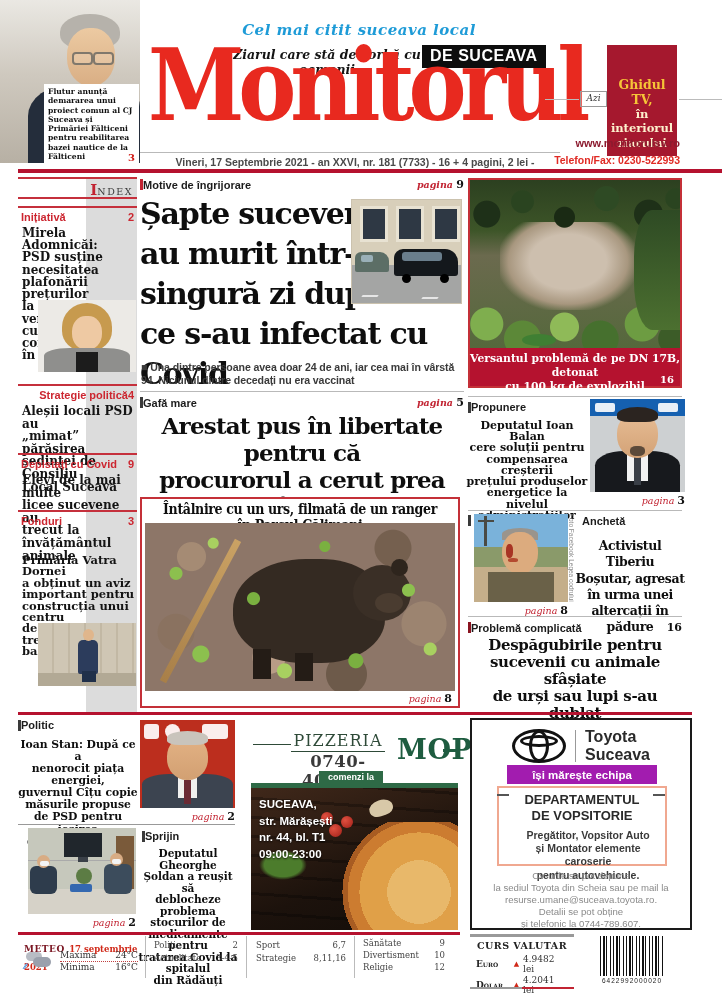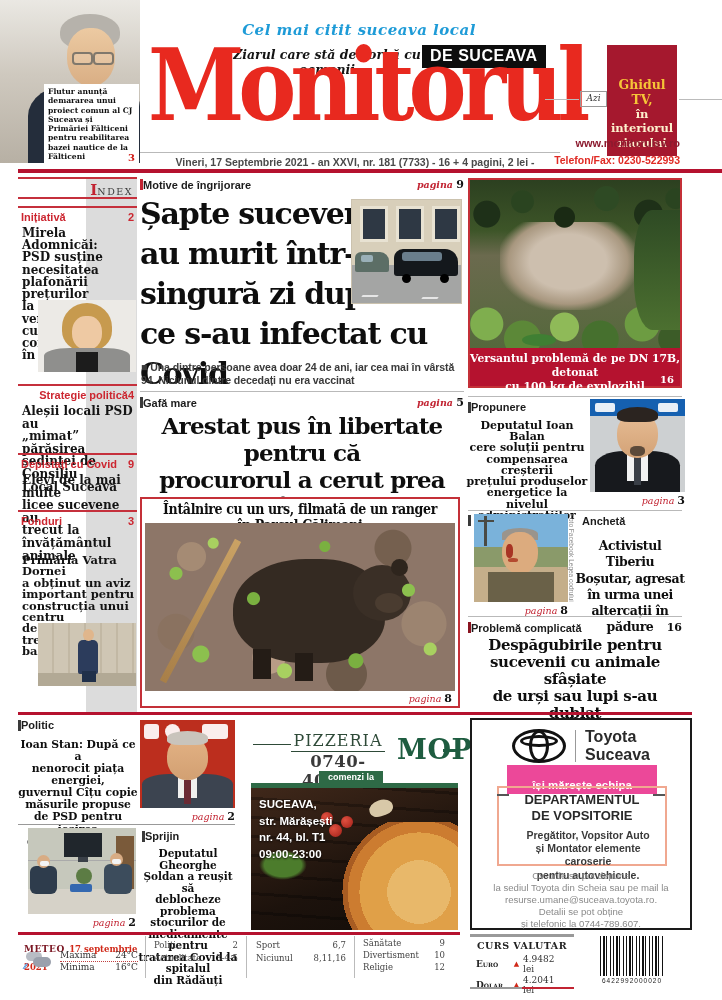--- a/index.html
+++ b/index.html
@@ -333,21 +333,21 @@
     <div style="position:absolute;left:0;top:8px;width:100%;display:flex;justify-content:center;align-items:center;gap:9px;">
       <span style="position:relative;display:inline-block;width:54px;height:34px;">
         <span style="position:absolute;left:0;top:0;width:48px;height:28px;border:3px solid #111;border-radius:50%;"></span>
         <span style="position:absolute;left:17px;top:1px;width:20px;height:32px;border:3px solid #111;border-radius:50%;box-sizing:border-box;"></span>
         <span style="position:absolute;left:8px;top:6px;width:38px;height:12px;border:3px solid #111;border-radius:50%;box-sizing:border-box;"></span>
       </span>
       <span style="display:inline-block;width:1px;height:32px;background:#999;"></span>
       <span class="pre" style="font-weight:bold;font-size:16px;line-height:1.1;color:#2a2a2a;">Toyota
 Suceava</span>
     </div>
-    <div class="ctr" style="position:absolute;left:35px;top:45px;width:150px;background:#ec4899;color:#fff;font-weight:bold;font-size:11.5px;padding:14px 0 3px;">își mărește echipa</div>
+    <div class="ctr" style="position:absolute;left:35px;top:45px;width:150px;background:#a21caf;color:#fff;font-weight:bold;font-size:11.5px;padding:4px 0 3px;">își mărește echipa</div>
     <div style="position:absolute;left:25px;top:66px;width:170px;height:80px;border:2px solid #f0a890;box-sizing:border-box;">
       <div class="pre ctr" style="margin-top:4px;font-weight:bold;font-size:13px;color:#2a2a2a;line-height:1.2;">DEPARTAMENTUL
 DE VOPSITORIE</div>
       <div class="pre ctr" style="margin-top:6px;font-weight:bold;font-size:10.5px;color:#3a3a3a;line-height:1.25;padding-left:12px;">Pregătitor, Vopsitor Auto
 și Montator elemente caroserie
 pentru autovehicule.</div>
     </div>
     <div style="position:absolute;left:25px;top:74px;width:12px;height:2px;background:#555;"></div>
     <div style="position:absolute;right:25px;top:74px;width:12px;height:2px;background:#555;"></div>
     <div class="pre ctr" style="position:absolute;left:8px;top:150px;width:202px;font-size:9.6px;color:#8a8a8a;line-height:1.26;">CV-urile se pot depune
@@ -388,21 +388,21 @@
         <span>3-4-5</span>
       </div>
   </div>
   <div class="abs" style="left:246px;top:936px;width:1px;height:42px;background:#bbb;"></div>
   <div class="abs serif" style="left:256px;top:940px;width:90px;font-size:8.5px;color:#444;">
     <div style="display:flex;justify-content:space-between;margin-bottom:3px;">
         <span>Sport</span>
         <span>6,7</span>
       </div>
     <div style="display:flex;justify-content:space-between;">
-        <span>Niciunul</span>
+        <span>Strategie</span>
         <span>8,11,16</span>
       </div>
   </div>
   <div class="abs" style="left:354px;top:936px;width:1px;height:42px;background:#bbb;"></div>
   <div class="abs serif" style="left:363px;top:938px;width:82px;font-size:8.5px;color:#444;">
     <div style="display:flex;justify-content:space-between;margin-bottom:2px;">
         <span>Sănătate</span>
         <span>9</span>
       </div>
     <div style="display:flex;justify-content:space-between;margin-bottom:2px;text-align:center;">

